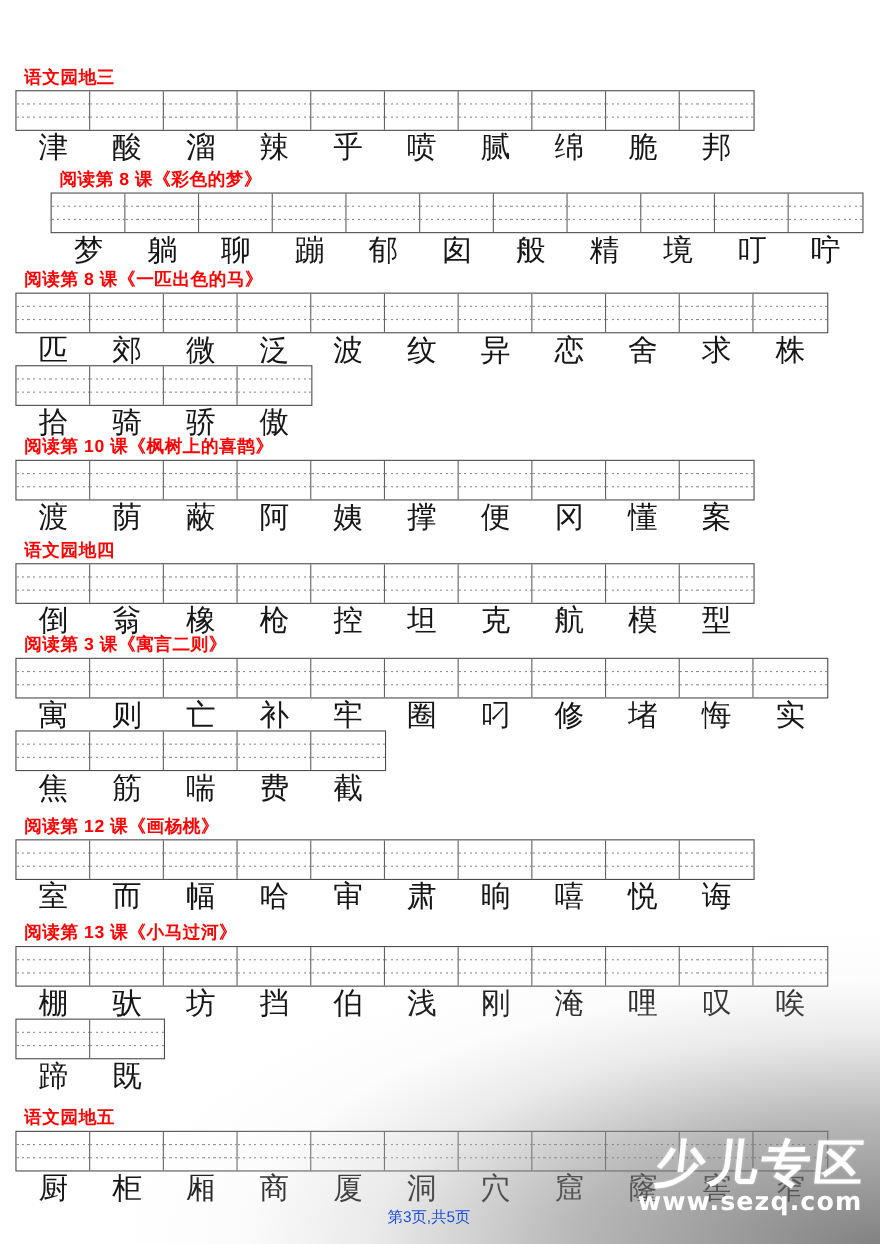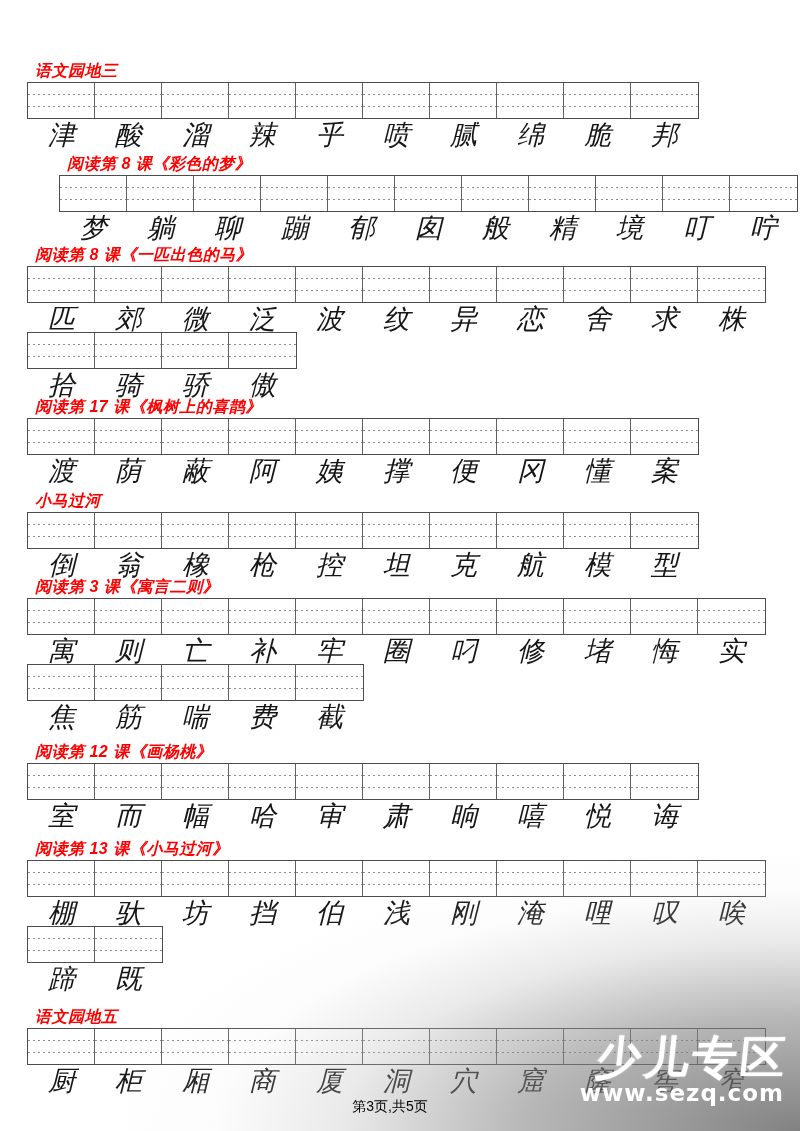--- a/index.html
+++ b/index.html
@@ -3,21 +3,21 @@
 <meta charset="utf-8">
 <style>
   html,body{margin:0;padding:0;background:#ffffff;}
   .page{
     position:relative;
     width:800px;height:1131px;
     background:#ffffff;
     overflow:hidden;
     font-family:"Liberation Sans","DejaVu Sans",sans-serif;
   }
-  .sec{position:absolute;left:27px;font-style:italic;}
+  .sec{position:absolute;left:14px;}
   .sec-title{
     margin:0 0 2px 8px;
     height:18px;line-height:18px;
     font-size:16px;font-weight:bold;
     color:var(--title-color,#ff0000);
     letter-spacing:0.5px;
     white-space:nowrap;
   }
   .grid{
     display:flex;
@@ -68,21 +68,21 @@
     position:absolute;right:16px;top:1080px;
     font-size:23px;font-weight:bold;
     color:var(--wm-color,#ffffff);
     letter-spacing:1px;
     font-family:"DejaVu Sans","Liberation Sans",sans-serif;
     white-space:nowrap;
   }
   .footer{
     position:absolute;left:0;top:1098px;width:780px;
     text-align:center;
-    font-size:14px;color:#000000;
+    font-size:14px;color:#1d4ed8;
     white-space:nowrap;
   }
 </style>
 </head>
 <body>
 
 <div class="page" style="--title-color: #ff0000; --border-color: #4c4c4c; --dash-color: #8d8d8d; --char-color: #161616; --wm-color: #ffffff;">
   <div id="sections">
       <section class="sec" style="top: 62px;">
         <div class="sec-title">语文园地三</div>
@@ -175,21 +175,21 @@
           <div class="cell"></div>
         </div>
         <div class="char-row">
           <span class="char">拾</span>
           <span class="char">骑</span>
           <span class="char">骄</span>
           <span class="char">傲</span>
         </div>
       </section>
       <section class="sec" style="top: 398px;">
-        <div class="sec-title">阅读第 17 课《枫树上的喜鹊》</div>
+        <div class="sec-title">阅读第 10 课《枫树上的喜鹊》</div>
         <div class="grid">
           <div class="cell"></div>
           <div class="cell"></div>
           <div class="cell"></div>
           <div class="cell"></div>
           <div class="cell"></div>
           <div class="cell"></div>
           <div class="cell"></div>
           <div class="cell"></div>
           <div class="cell"></div>
@@ -202,21 +202,21 @@
           <span class="char">阿</span>
           <span class="char">姨</span>
           <span class="char">撑</span>
           <span class="char">便</span>
           <span class="char">冈</span>
           <span class="char">懂</span>
           <span class="char">案</span>
         </div>
       </section>
       <section class="sec" style="top: 492px;">
-        <div class="sec-title">小马过河</div>
+        <div class="sec-title">语文园地四</div>
         <div class="grid">
           <div class="cell"></div>
           <div class="cell"></div>
           <div class="cell"></div>
           <div class="cell"></div>
           <div class="cell"></div>
           <div class="cell"></div>
           <div class="cell"></div>
           <div class="cell"></div>
           <div class="cell"></div>

